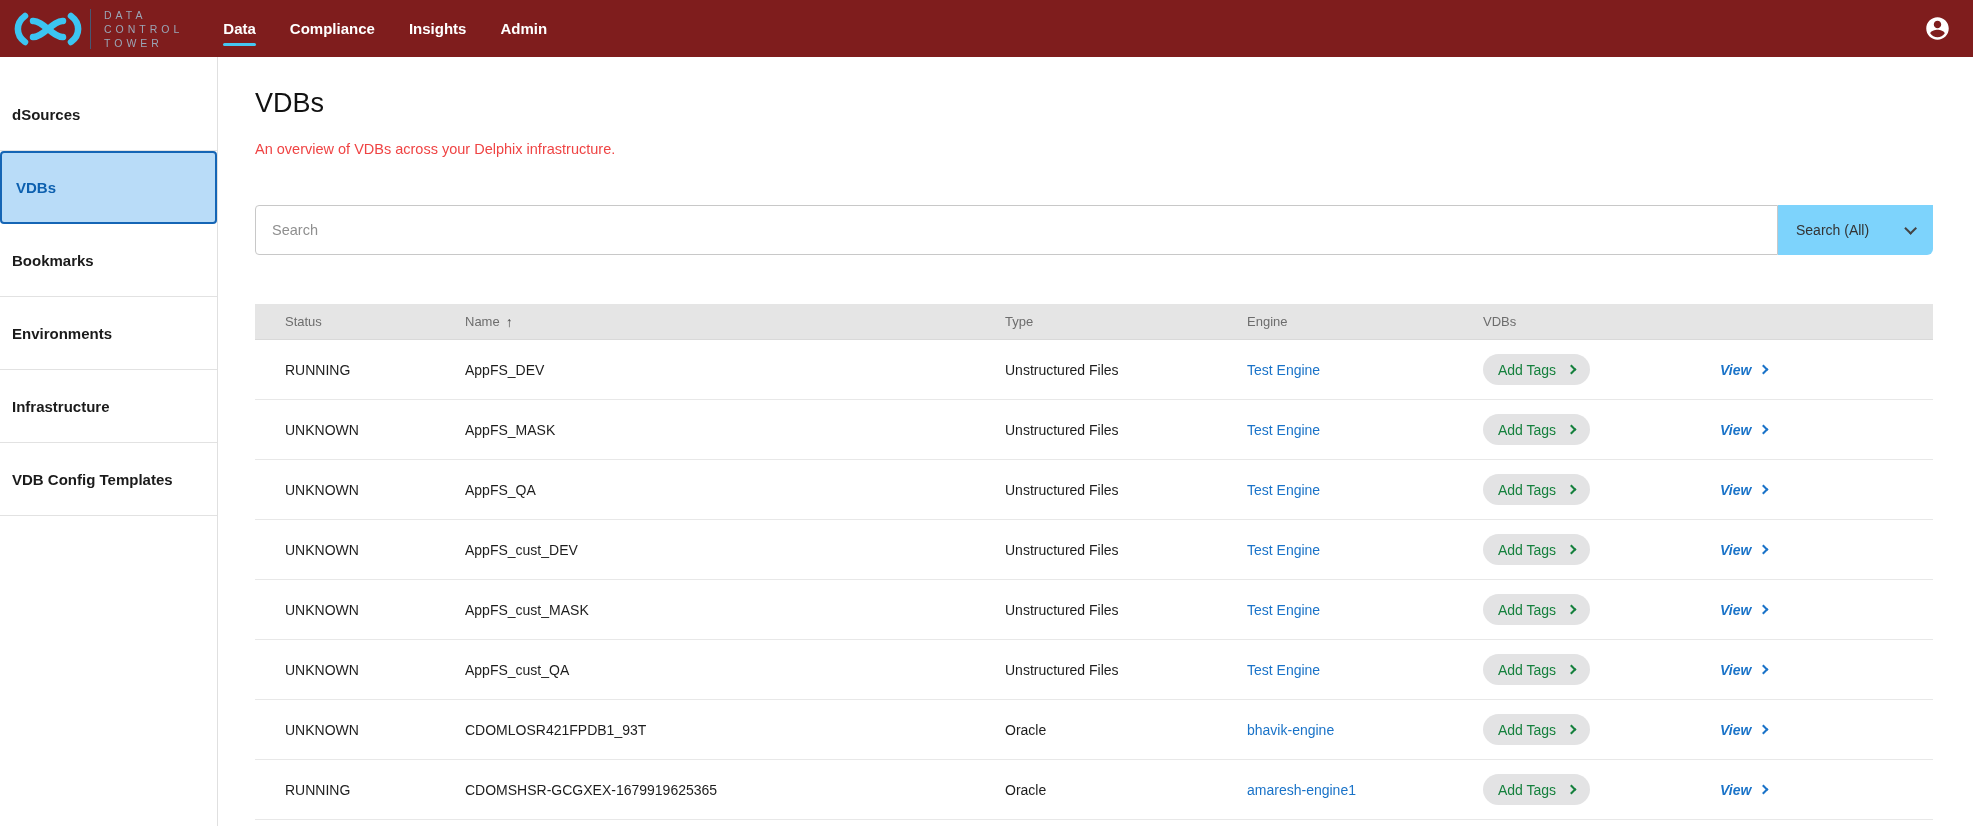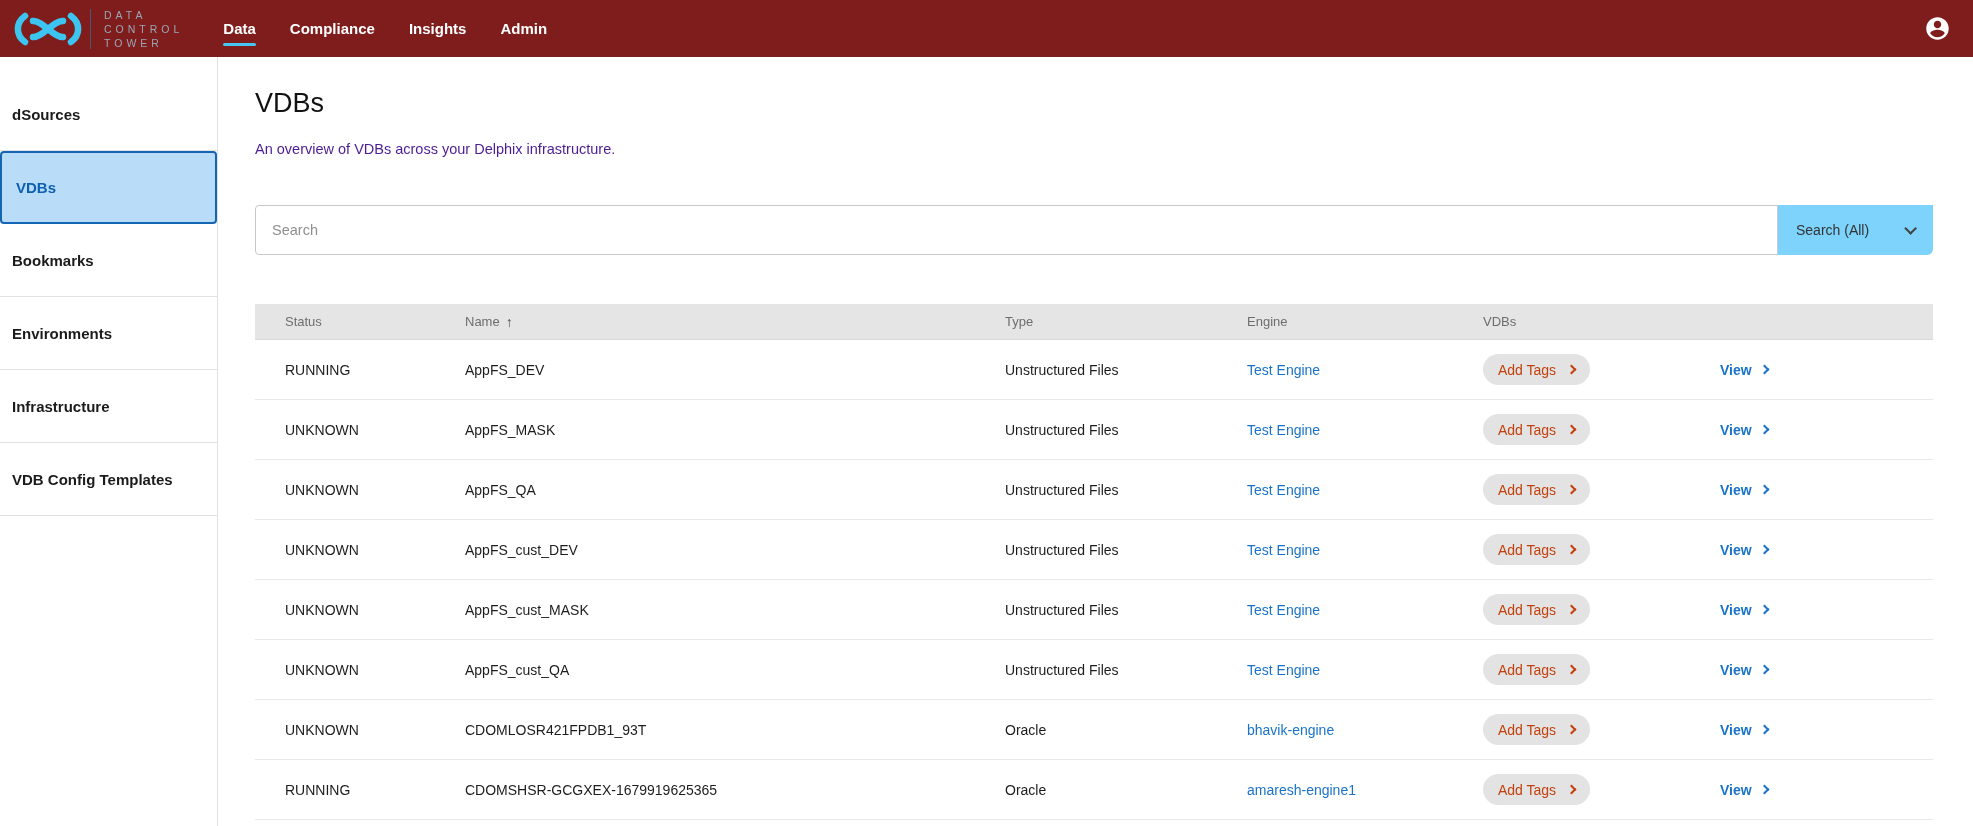--- a/index.html
+++ b/index.html
@@ -28,21 +28,21 @@
   
   .sidebar { width:218px; flex:0 0 218px; border-right:1px solid #e0e0e0; padding-top:21px; background:#fff; }
   .side-item { height:73px; display:flex; align-items:center; padding-left:12px;
                border-bottom:1px solid #e2e2e2; font-size:15px; font-weight:700; color:#1b1b1b; cursor:pointer; }
   .side-item.active { background:#b9dcf8; border:2px solid #1565b5; border-radius:4px;
                       color:#0d60af; padding-left:14px; }
 
   
   .main { flex:1; padding:30px 40px 0 37px; min-width:0; }
   .page-title { font-size:27px; line-height:32px; font-weight:500; color:#111; }
-  .page-subtitle { margin-top:22px; font-size:14.5px; color:#4c1d95; }
+  .page-subtitle { margin-top:22px; font-size:14.5px; color:#ef4444; }
 
   
   .search-row { margin-top:48px; display:flex; height:50px; }
   .search-input { flex:1; border:1px solid #c8c8c8; border-radius:4px 0 0 4px; font-size:14.5px;
                   padding:4px 16px; color:#222; outline:none; font-family:"Liberation Sans", sans-serif; }
   .search-input::placeholder { color:#8f8f8f; }
   .search-filter { width:155px; background:#7dd3fc; display:flex; align-items:center;
                    justify-content:space-between; padding:0 20px 0 18px; cursor:pointer;
                    border-radius:0 0 6px 0; }
   .search-filter .label { font-size:14px; color:#333; }
@@ -57,24 +57,24 @@
   
   .table { margin-top:49px; }
   .tgrid { display:grid; grid-template-columns:180px 540px 242px 236px 237px 1fr;
            align-items:center; padding-left:30px; }
   .thead { height:36px; background:#e5e5e5; border-bottom:1px solid #d9d9d9; }
   .thead .th { font-size:13px; color:#6d6d6d; display:flex; align-items:center; }
   .trow { height:60px; border-bottom:1px solid #e8e8e8; }
   .cell { font-size:14px; color:#1d1d1d; white-space:nowrap; overflow:hidden; }
   .engine-link { font-size:14px; color:#1a73c8; cursor:pointer; }
   .add-tags-btn { display:inline-flex; align-items:center; gap:12px; height:31px; padding:8px 15px;
-                  background:#e3e3e4; border:none; border-radius:17px; font-size:14px; color:#c2410c;
+                  background:#e3e3e4; border:none; border-radius:17px; font-size:14px; color:#15803d;
                   cursor:pointer; font-family:"Liberation Sans", sans-serif; }
   .view-link { display:inline-flex; align-items:center; gap:9px; font-size:14px; font-weight:700;
-               color:#1a73c8; cursor:pointer; }
+               color:#1a73c8; cursor:pointer;font-style:italic; }
 </style>
 </head>
 <body>
 
 <div class="app">
 
   <div class="topbar">
     <div class="logo-wrap">
       <svg class="logo-glyph" viewBox="0 0 72 40" fill="none" stroke="#3cc5f1" stroke-width="6.5" stroke-linecap="round">
         <path d="M13 7 C 3.5 14, 3.5 26, 13 33"></path>

